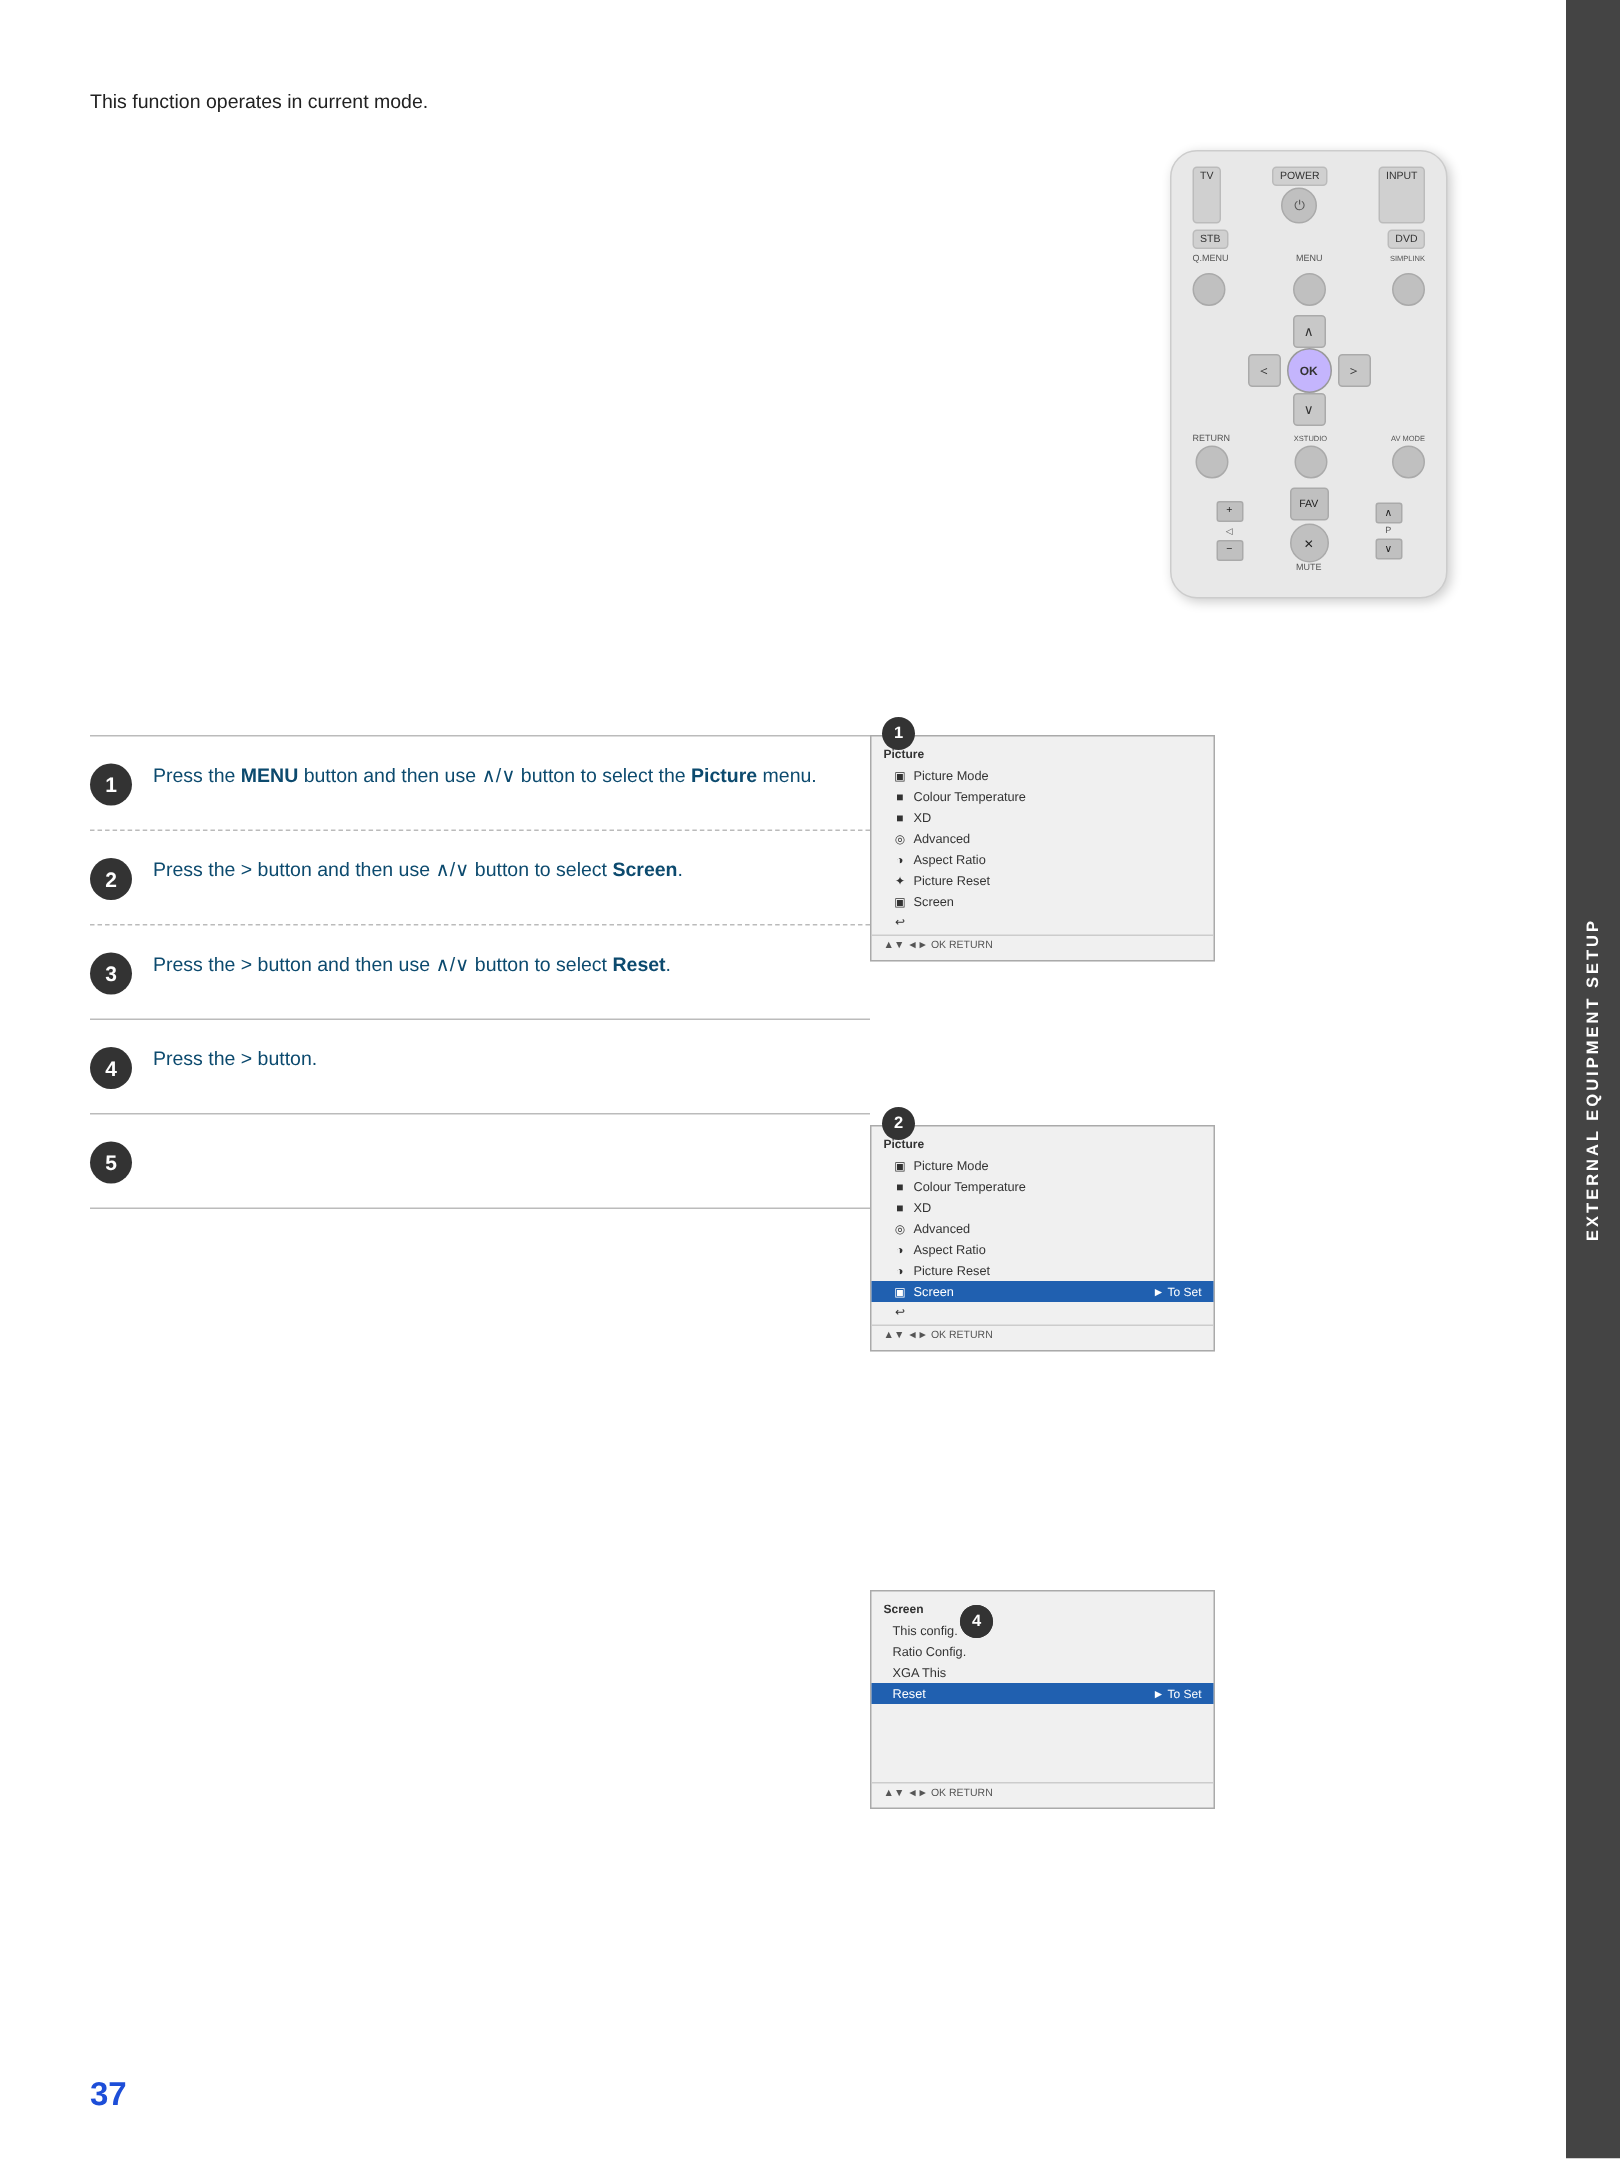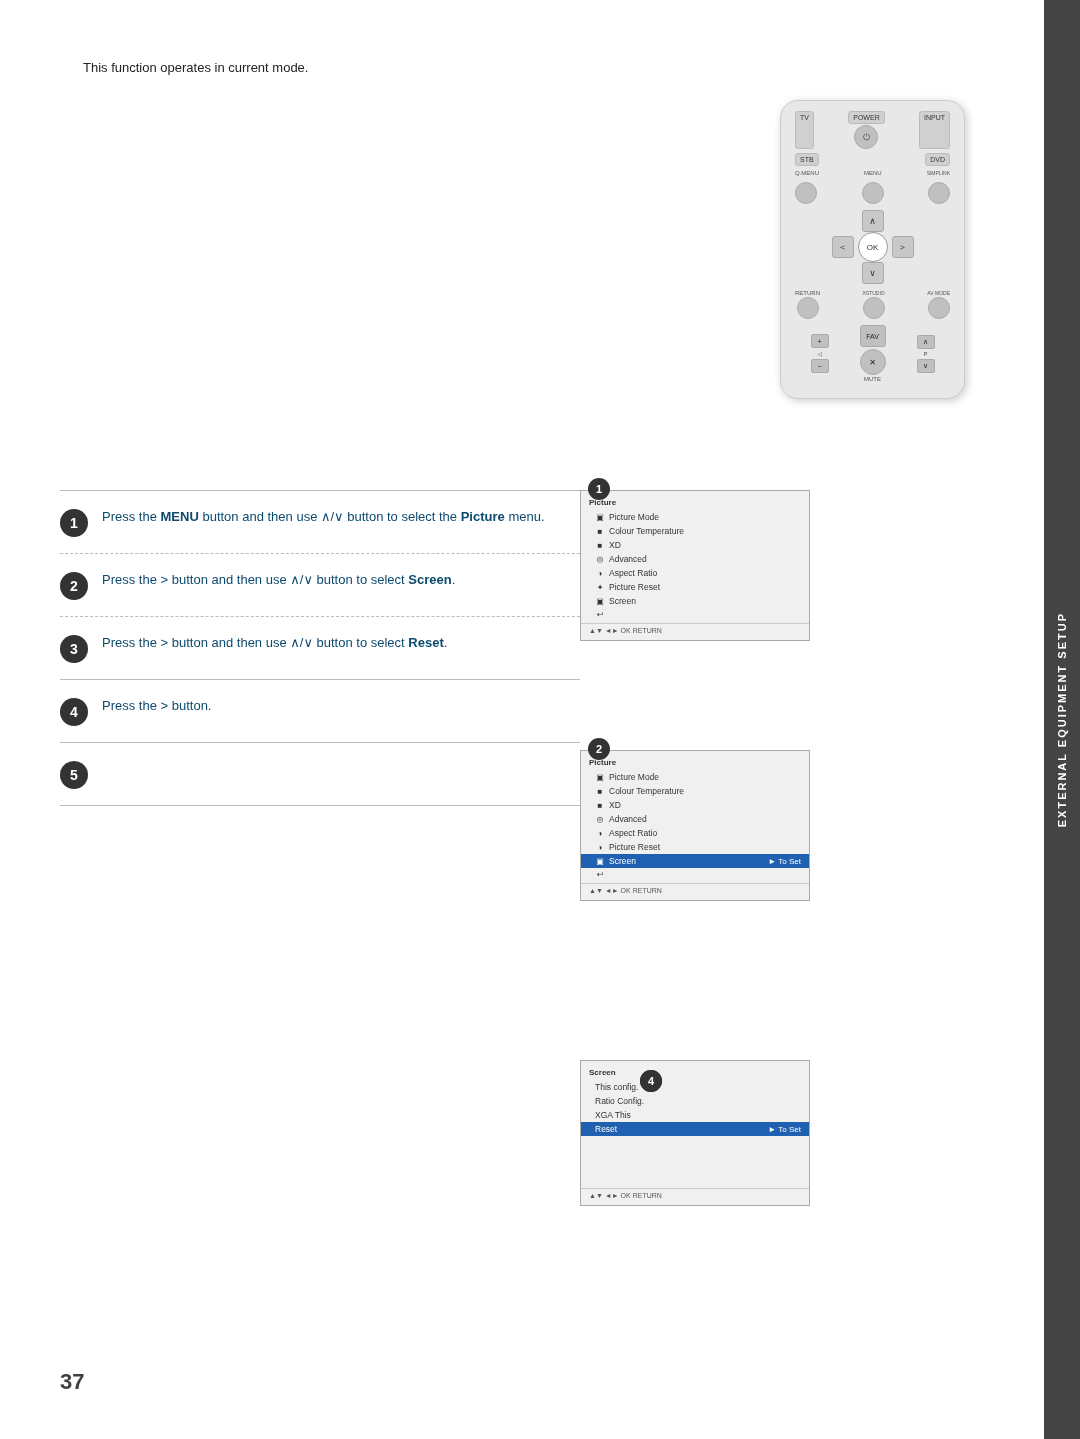--- a/index.html
+++ b/index.html
@@ -48,21 +48,20 @@
     
     .page-title {
       font-size: 22px;
       font-weight: bold;
       line-height: 1.3;
       margin-bottom: 20px;
     }
     .page-subtitle {
       font-size: 13px;
       margin-bottom: 4px;
-      margin-left: 23px;
     }
 
     
     .steps-section {
       position: absolute;
       left: 60px;
       top: 490px;
       width: 520px;
     }
 
@@ -177,27 +176,27 @@
       display: flex;
       align-items: center;
       justify-content: center;
       font-size: 9px;
       color: #333;
     }
     .nav-ok {
       width: 30px;
       height: 30px;
       border-radius: 50%;
-      background: #ffffff;
+      background: #c4b5fd;
       border: 1px solid #999;
       display: flex;
       align-items: center;
       justify-content: center;
       font-size: 8px;
-      font-weight: normal;
+      font-weight: bold;
       color: #333;
     }
     .remote-return-row {
       display: flex;
       justify-content: space-between;
       margin-bottom: 5px;
     }
     .remote-round-btn {
       width: 22px;
       height: 22px;
@@ -321,25 +320,25 @@
       font-size: 11px;
       font-weight: bold;
       display: flex;
       align-items: center;
       justify-content: center;
     }
 
     
     .page-number {
       position: absolute;
-      bottom: 44px;
+      bottom: 30px;
       left: 60px;
       font-size: 22px;
       font-weight: bold;
-      color: #404040;
+      color: #1d4ed8;
     }
 
     
     .step-dashed {
       border-top: 1px dashed #bbb !important;
     }
   </style>
 </head>
 <body>
 

